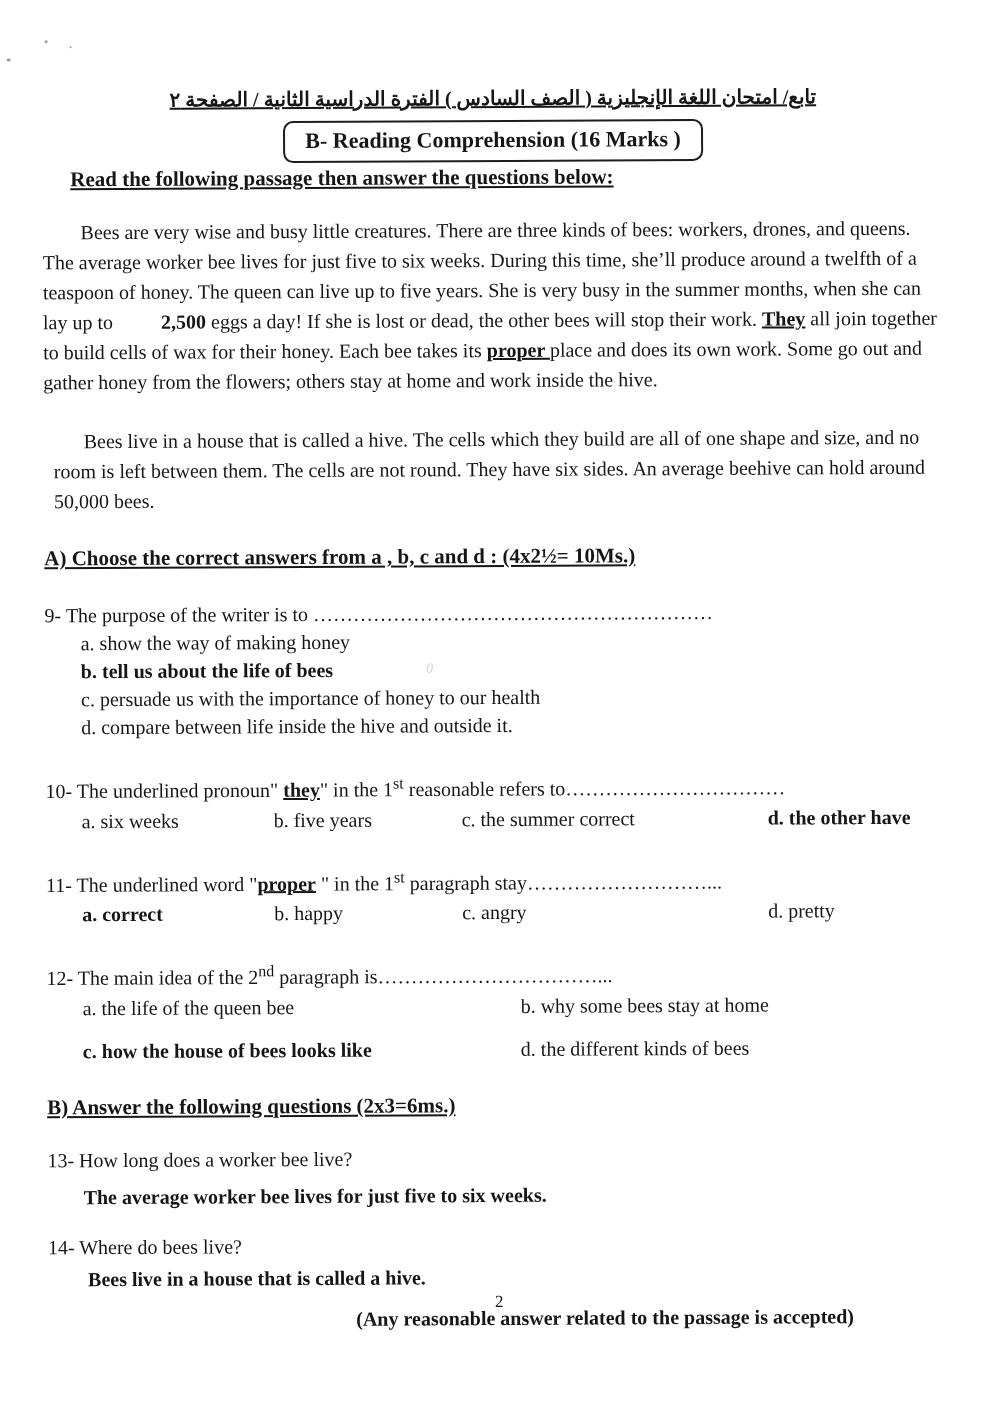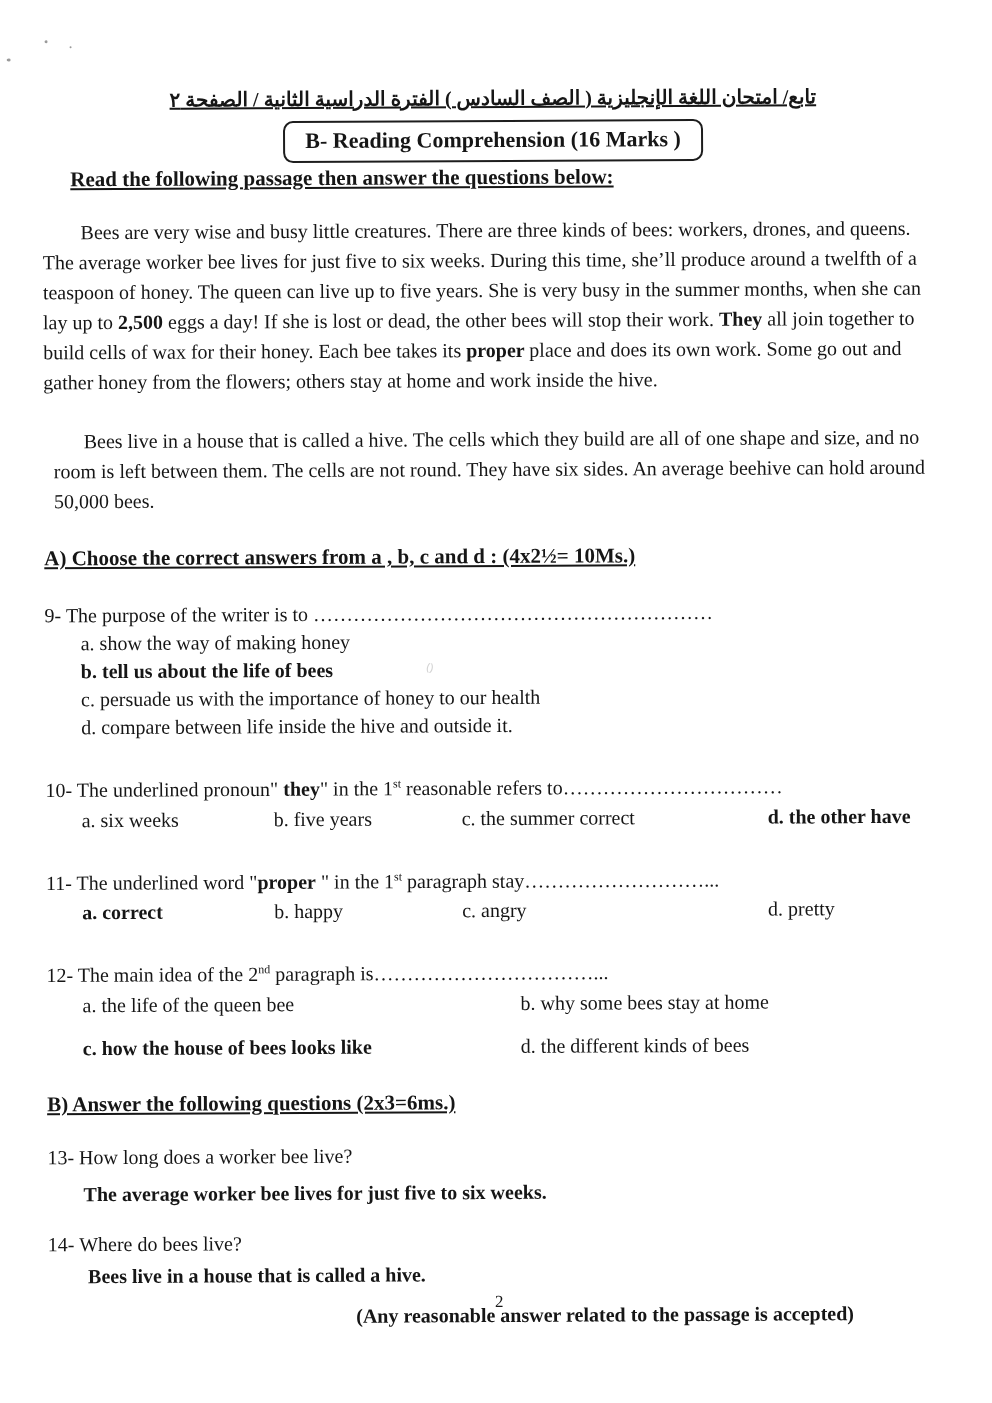--- a/index.html
+++ b/index.html
@@ -42,32 +42,32 @@
     text-decoration: underline;
   }
   .para {
     margin: 0;
     font-size: 20px;
     line-height: 30px;
     padding-right: 2px;
   }
   .p1 { margin-top: 25px; text-indent: 38px; }
   .p2 { margin-top: 29px; padding-left: 10px; text-indent: 30px; }
-  .bu { font-weight: bold; }
-  .b  { font-weight: bold; }
+  .bu { font-weight: bold; text-decoration: underline; }
+  .b  { font-weight: bold; margin-left: 43px; }
   .sec-heading {
     margin: 0;
     margin-top: 30px;
     font-size: 21px;
     font-weight: bold;
     text-decoration: underline;
   }
   .question { margin-top: 30px; font-size: 20px; }
   .qstem { line-height: 28px; }
-  sup { font-size: 12px; }
+  sup { font-size: 16px; }
   .opts-col { padding-left: 36px; }
   .opts-col .opt { line-height: 28px; }
   .opts-row { display: flex; padding-left: 36px; margin-top: 2px; line-height: 28px; }
   .opts-row .o1 { width: 192px; }
   .opts-row .o2 { width: 188px; }
   .opts-row .o3 { width: 306px; }
   .opts-row .o4 { flex: 1; }
   .opts-grid { padding-left: 36px; margin-top: 2px; }
   .opts-grid .grow { display: flex; line-height: 28px; }
   .opts-grid .grow + .grow { margin-top: 15px; }

